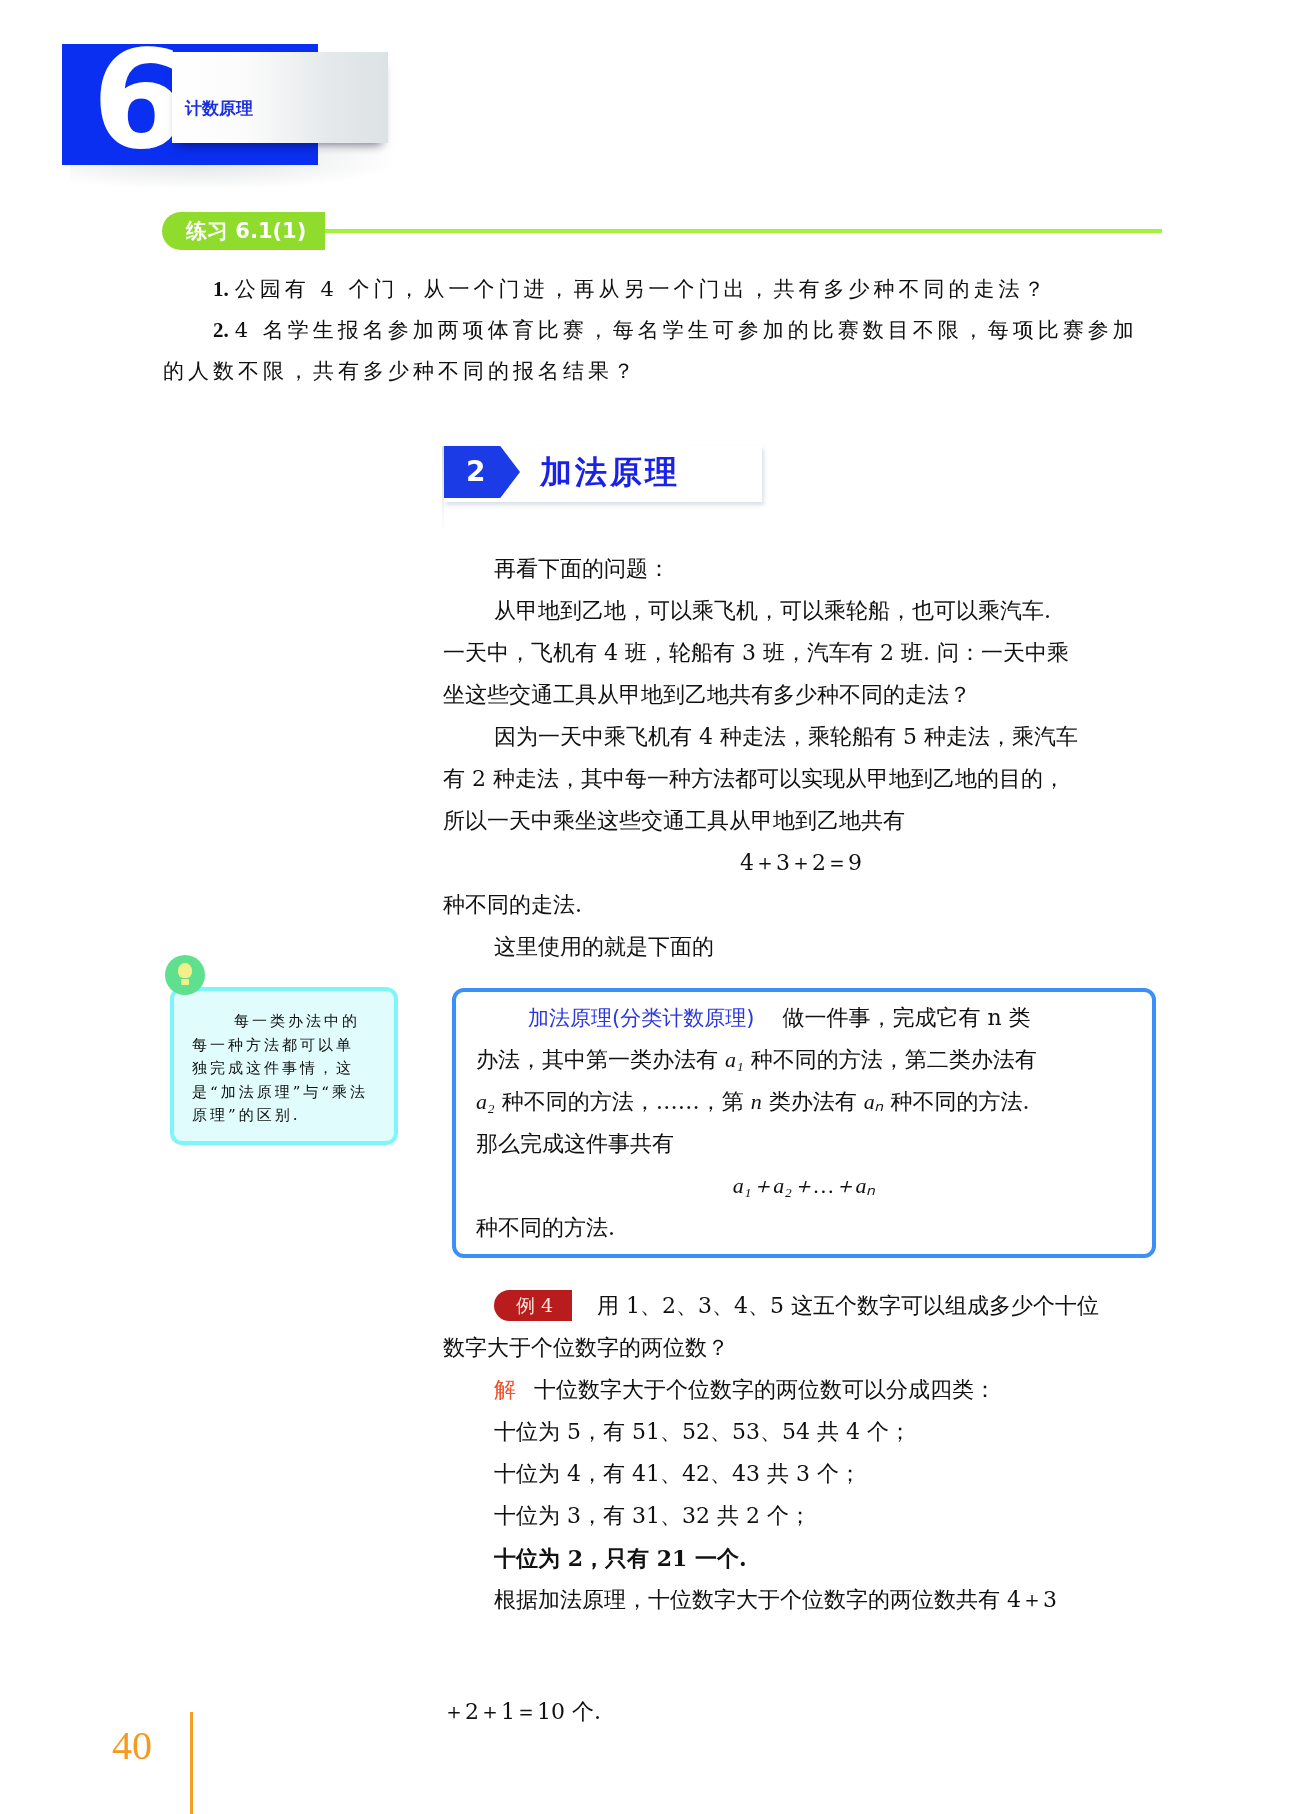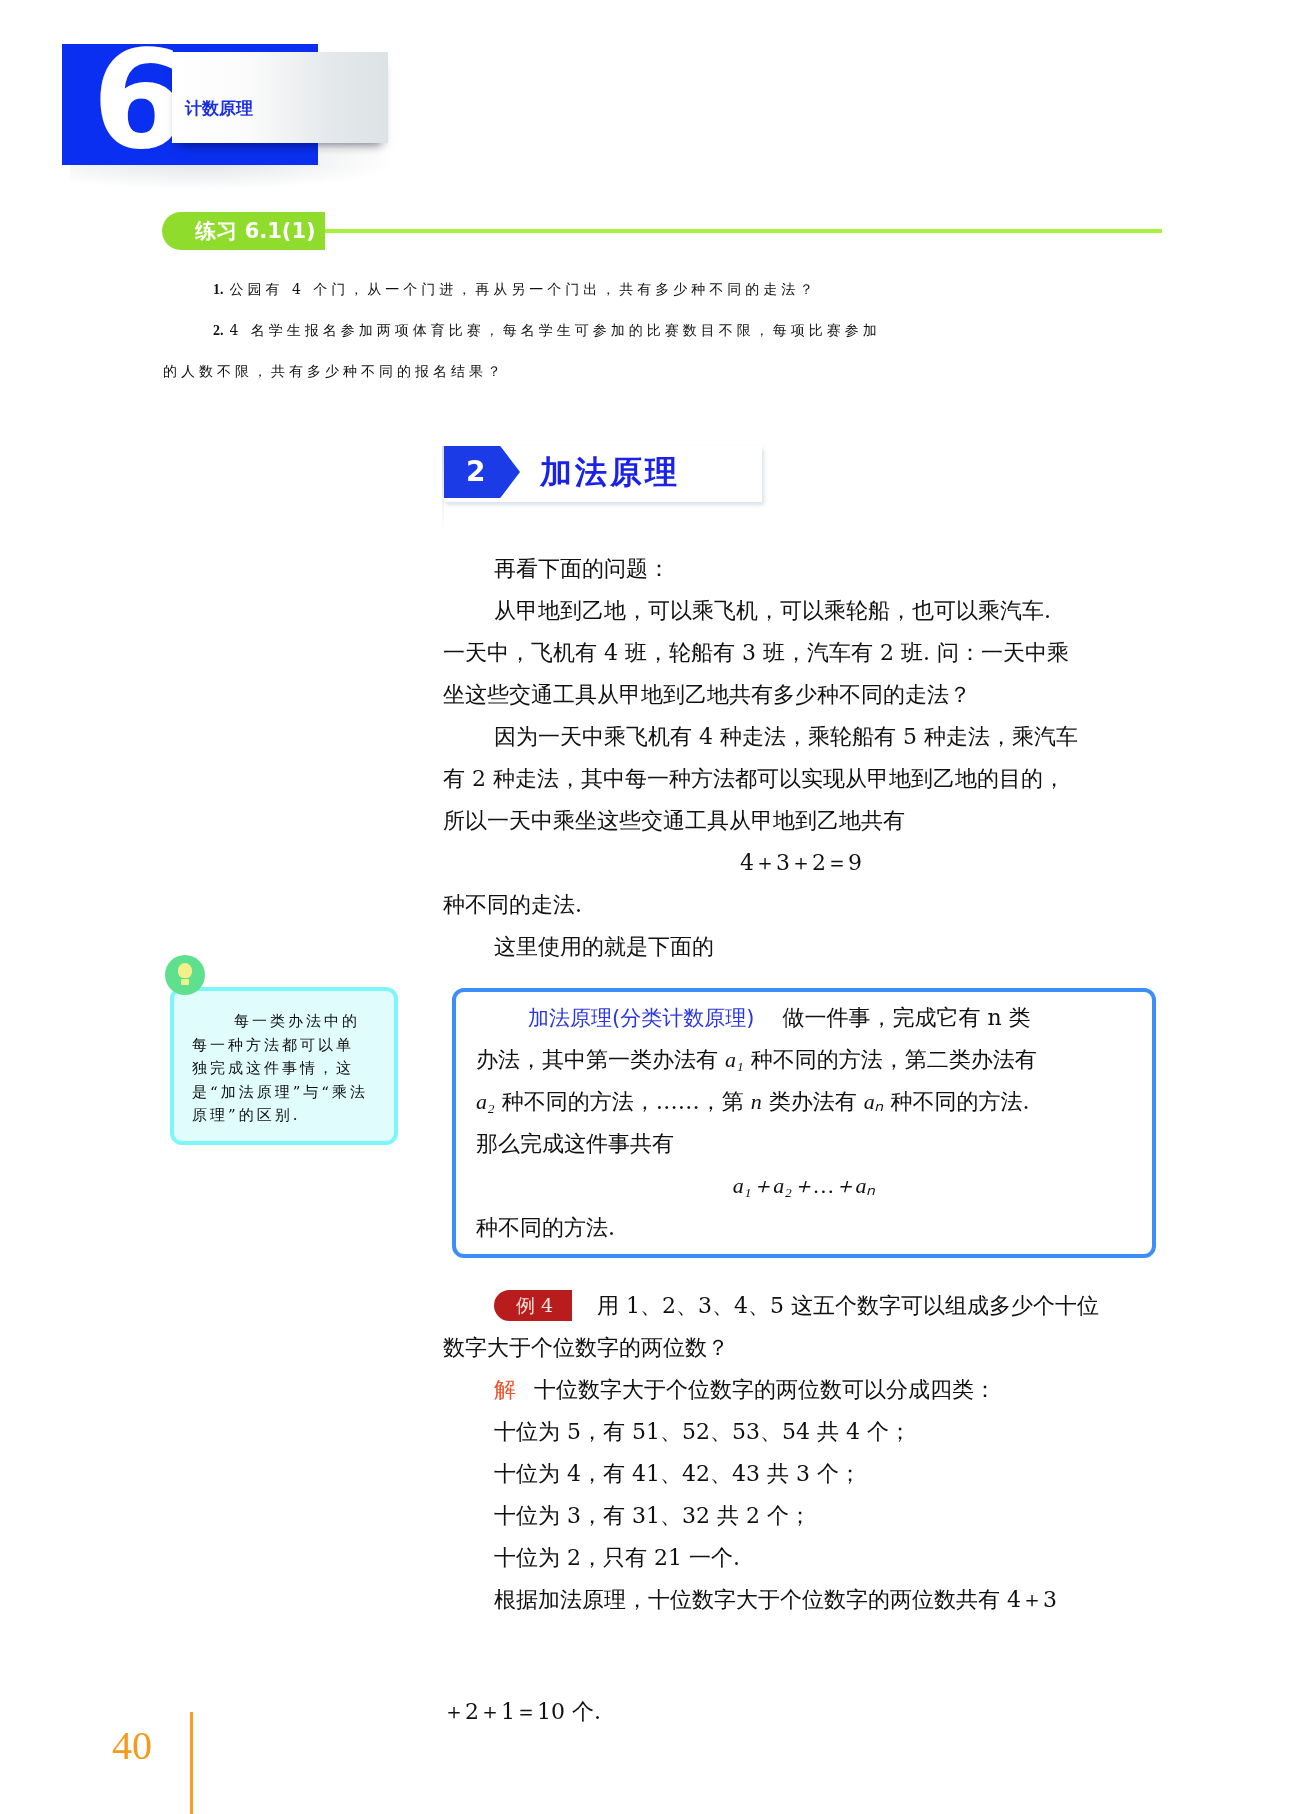--- a/index.html
+++ b/index.html
@@ -15,23 +15,23 @@
       font-family: "DejaVu Sans", sans-serif; font-weight: bold; font-size: 136px; line-height: 140px; letter-spacing: -4px; }
     .ch-panel { left: 172px; top: 52px; width: 216px; height: 91px;
       background: linear-gradient(90deg, #ffffff 0%, #fbfbfb 35%, #e4e8ea 75%, #dde2e4 100%);
       box-shadow: 0 8px 10px -6px rgba(0,0,40,0.55); }
     .ch-title { left: 185px; top: 85px; color: #1a2fe0; font-family: "DejaVu Sans", sans-serif;
       font-weight: bold; font-size: 17px; margin-top: 12px; }
 
     
     .ex-label { left: 162px; top: 212px; width: 163px; height: 38px; background: #8fdc2c;
       border-radius: 19px 0 0 19px; color: #fff; font-family: "DejaVu Sans", sans-serif;
-      font-weight: bold; font-size: 21px; line-height: 38px; padding-left: 24px; box-sizing: border-box; text-align: center; }
+      font-weight: bold; font-size: 21px; line-height: 38px; padding-left: 24px; box-sizing: border-box; }
     .ex-line { left: 325px; top: 229px; width: 837px; height: 4px; background: #a6f13c; }
-    .ex-text { font-size: 14px; letter-spacing: 4px; line-height: 28px; white-space: nowrap; text-align: right; }
+    .ex-text { font-size: 21px; letter-spacing: 4px; line-height: 28px; white-space: nowrap; text-align: right; }
     .ex-text b { font-family: "Liberation Serif", serif; letter-spacing: 0; margin-right: 6px; }
 
     
     .sec-panel { left: 444px; top: 446px; width: 318px; height: 56px; background: #fff;
       box-shadow: 2px 3px 4px rgba(150,170,180,0.35); }
     .sec-rule { left: 442px; top: 446px; width: 2px; height: 90px;
       background: linear-gradient(#d8dde0, rgba(255,255,255,0)); }
     .sec-badge { left: 444px; top: 446px; width: 76px; height: 52px; background: #1a3be6;
       clip-path: polygon(0 0, 74% 0, 100% 50%, 74% 100%, 0 100%); color: #fff;
       font-family: "DejaVu Sans", sans-serif; font-weight: bold; font-size: 28px; line-height: 52px;
@@ -136,18 +136,18 @@
 
 <div class="abs ex4-badge">例 4</div>
 <div class="abs p" style="left:597px; top:1292px;">用 1、2、3、4、5 这五个数字可以组成多少个十位</div>
 <div class="abs p" style="left:443px; top:1334px;">数字大于个位数字的两位数？</div>
 <div class="abs p" style="left:494px; top:1376px;">
   <span class="sol">解</span><span>十位数字大于个位数字的两位数可以分成四类：</span>
 </div>
 <div class="abs p" style="left:494px; top:1418px;">十位为 5，有 51、52、53、54 共 4 个；</div>
 <div class="abs p" style="left:494px; top:1460px;">十位为 4，有 41、42、43 共 3 个；</div>
 <div class="abs p" style="left:494px; top:1502px;">十位为 3，有 31、32 共 2 个；</div>
-<div class="abs p" style="left:494px; top:1544px;">十位为 2，只有 21 一个.</div>
+<div class="abs p" style="left:494px; top:1544px;font-weight:bold;">十位为 2，只有 21 一个.</div>
 <div class="abs p" style="left:494px; top:1586px;">根据加法原理，十位数字大于个位数字的两位数共有 4＋3</div>
 <div class="abs p" style="left:443px; top:1668px;margin-top:30px;">＋2＋1＝10 个.</div>
 
 <div class="abs pg-num">40</div>
 <div class="abs pg-line"></div>
 
 </body></html>

